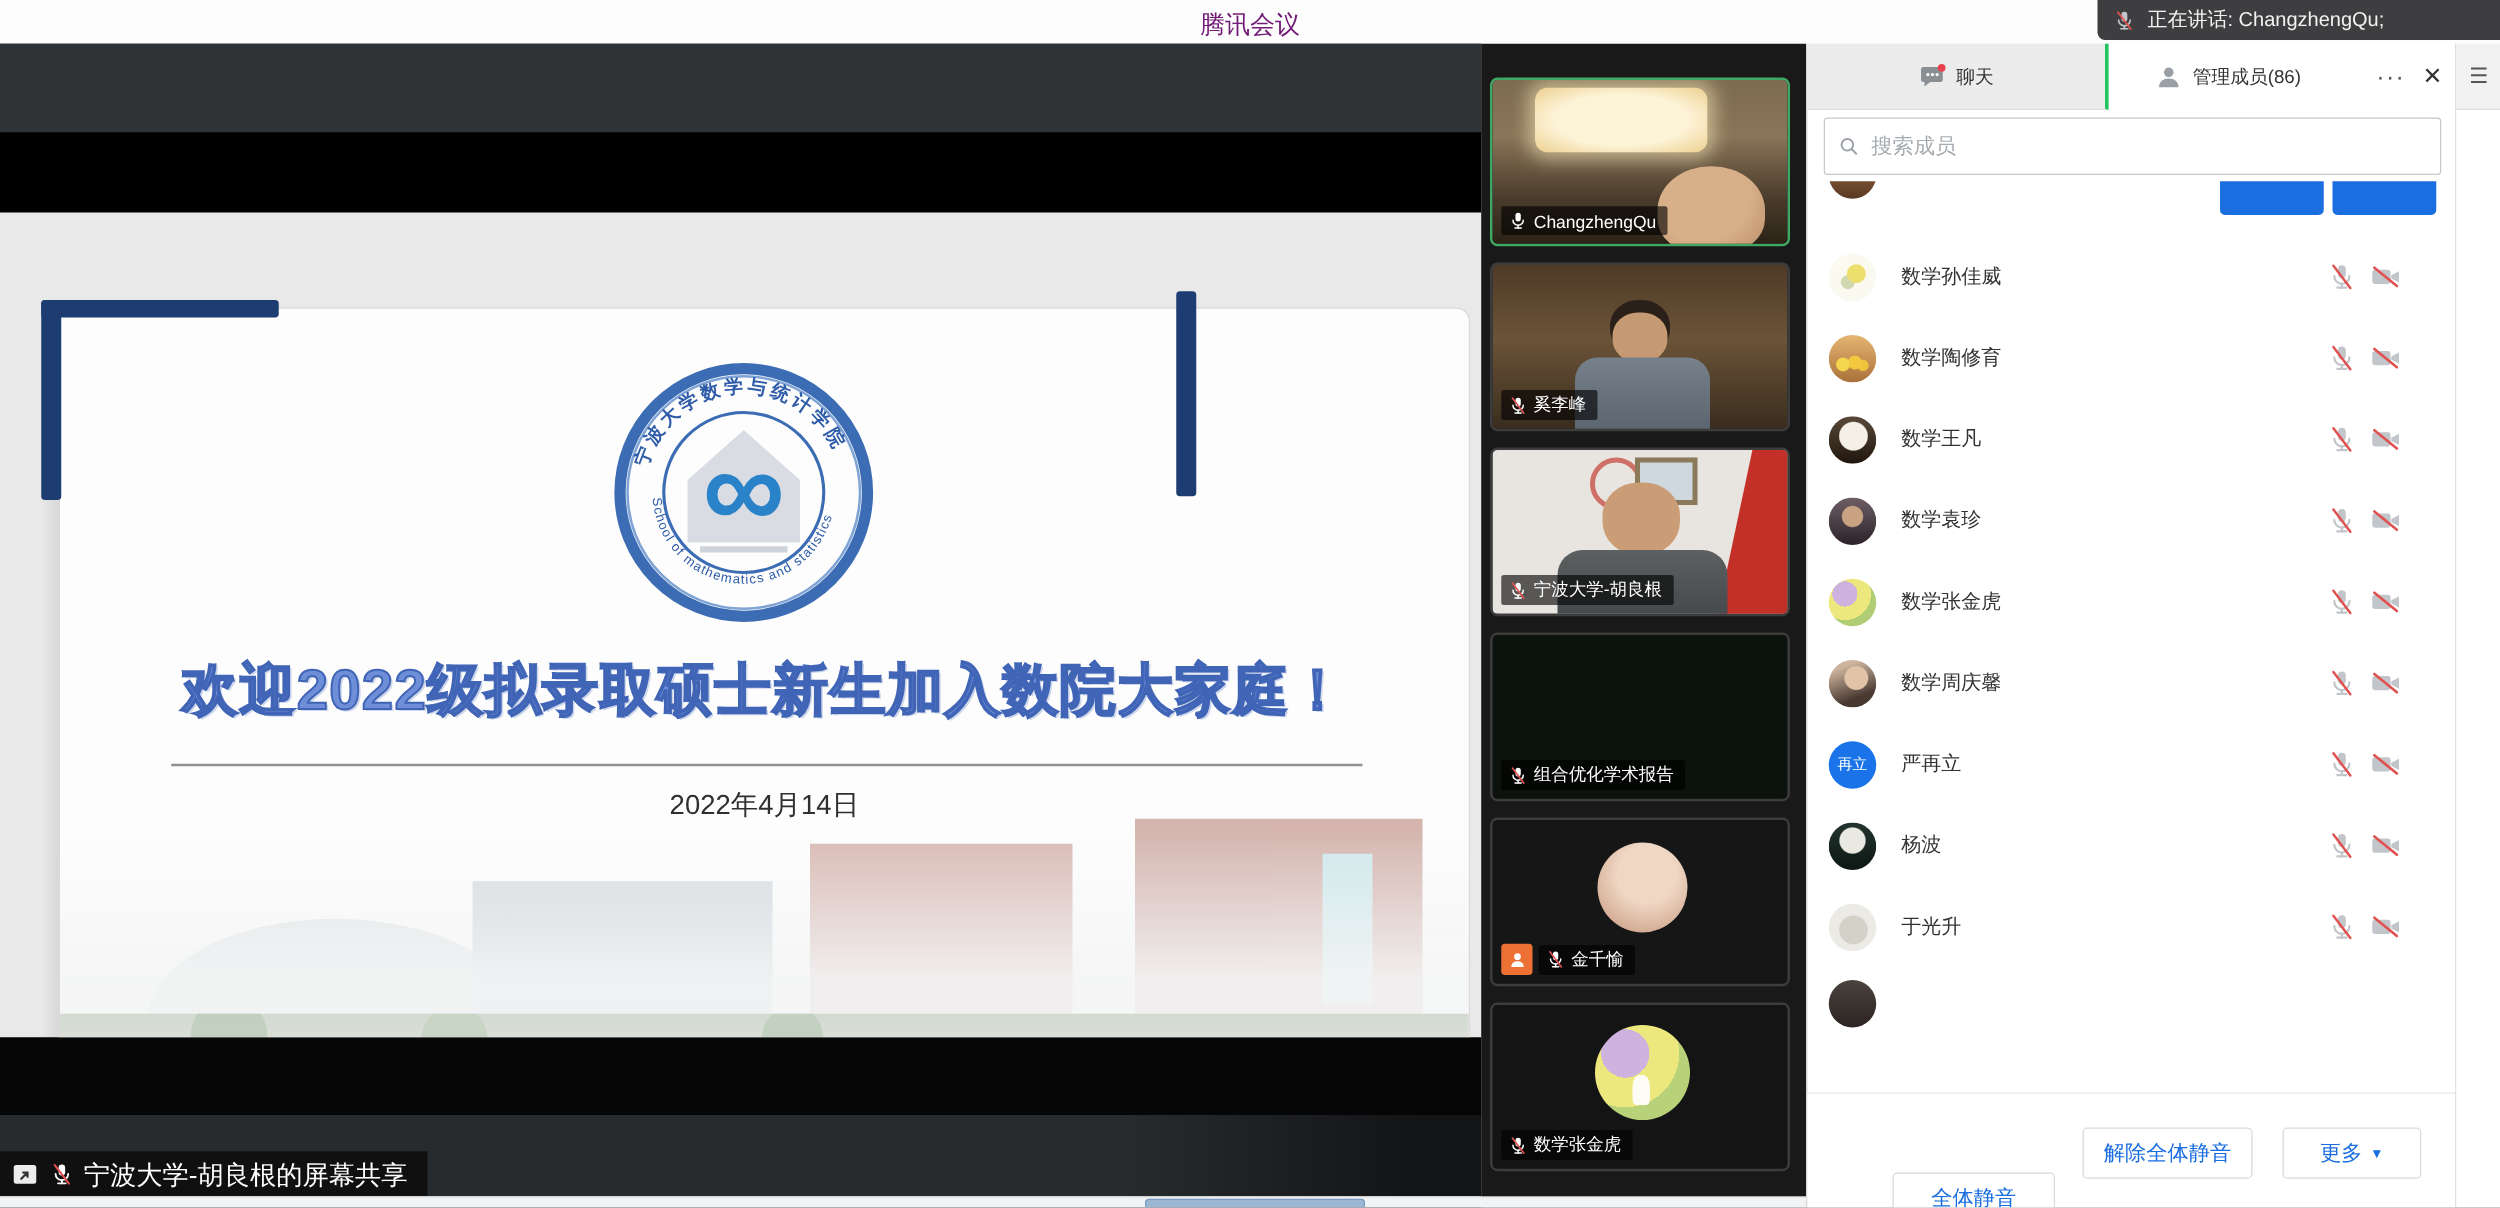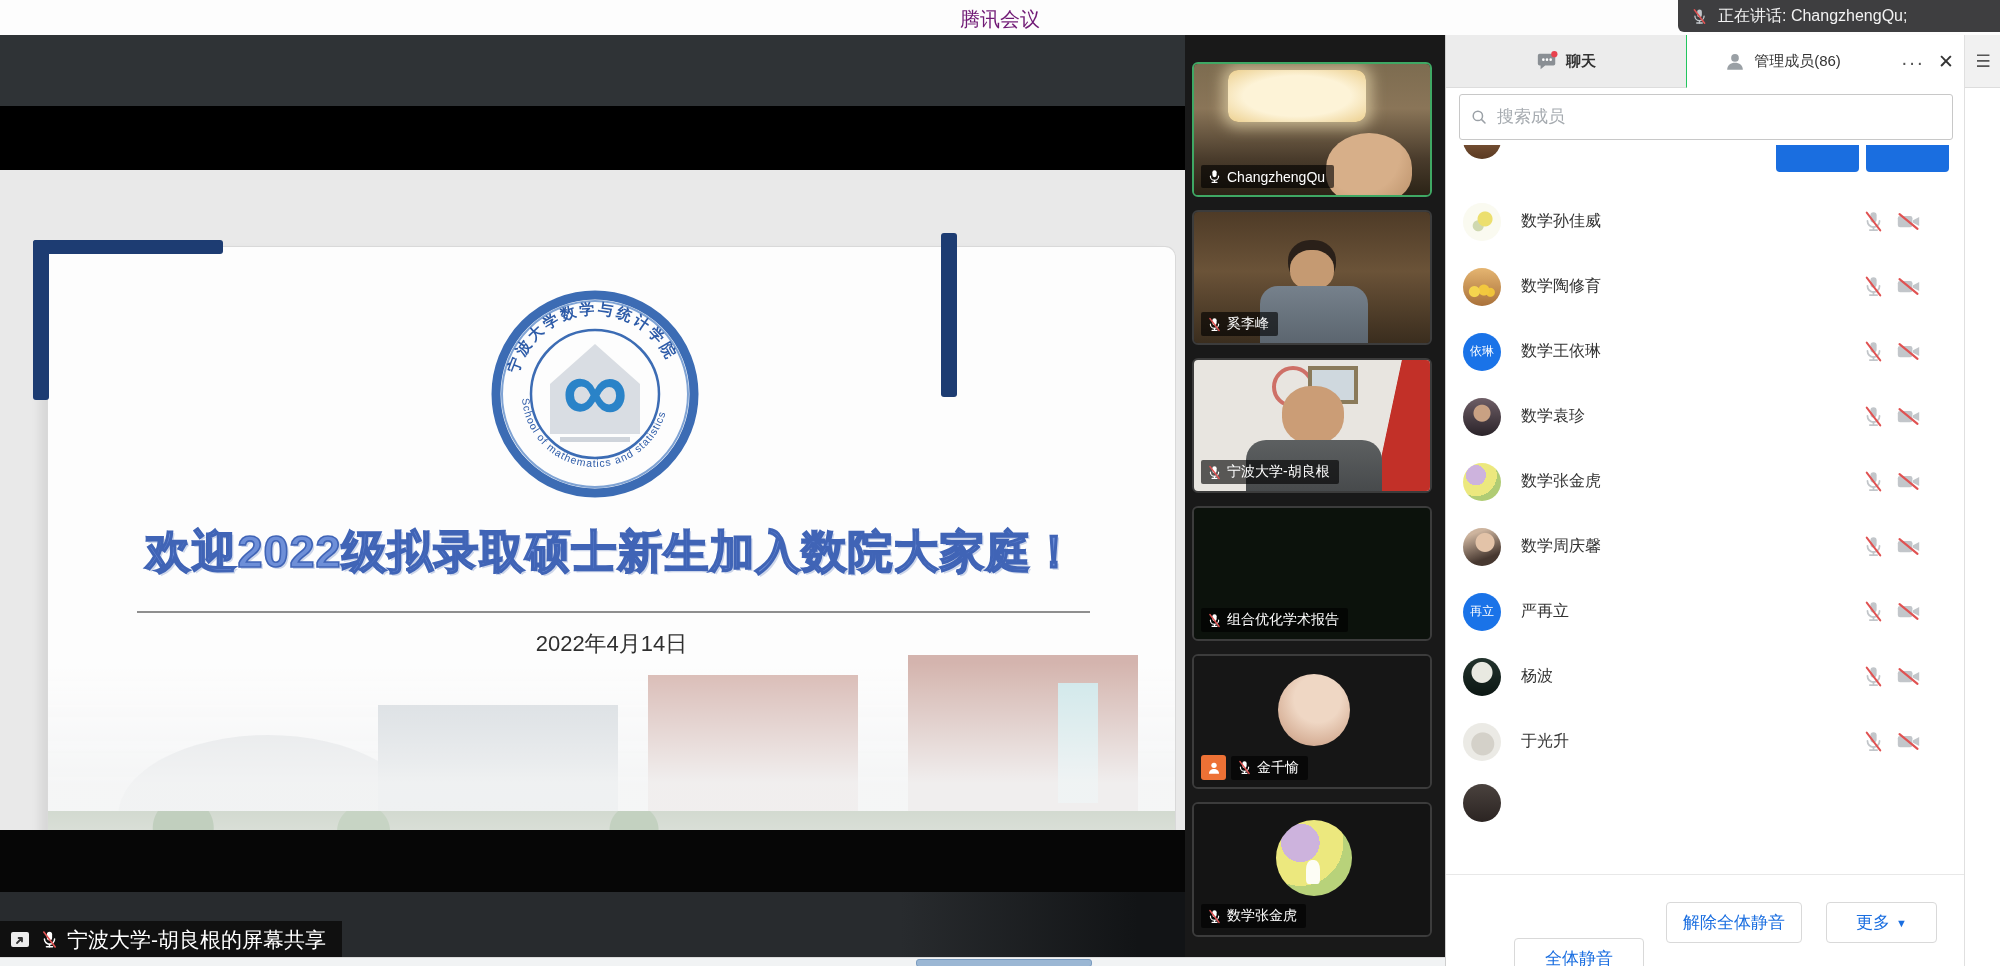--- a/index.html
+++ b/index.html
@@ -71,21 +71,21 @@
   .art-avatar-deer .a2{left:112px;top:56px;width:14px;height:24px;background:#fdfdf5;border-radius:40% 40% 20% 20%;}
   .tile-footer{position:absolute;left:7px;bottom:7px;display:flex;align-items:center;gap:5px;}
   .person-badge{width:25px;height:25px;background:#ed7135;border-radius:3px;display:flex;align-items:center;justify-content:center;}
   .tile-label{display:flex;align-items:center;gap:4px;background:rgba(0,0,0,.62);border-radius:2px;padding:3px 9px 3px 5px;}
   .tile-label span{color:#fff;font-size:14px;white-space:nowrap;}
 
   
   .panel{position:absolute;left:1445px;top:35px;width:555px;height:931px;background:#fff;border-left:1px solid #cfcfcf;box-sizing:border-box;}
   .tabbar{position:absolute;left:0;top:0;width:518px;height:53px;display:flex;}
   .tab{display:flex;align-items:center;gap:8px;justify-content:center;box-sizing:border-box;border-bottom:1px solid #ddd;cursor:default;}
-  .tab-chat{width:241px;background:#ececec;border-right:1px solid #22c55e;font-weight:bold;}
+  .tab-chat{width:241px;background:#ececec;border-right:3px solid #22c55e;}
   .tab-members{width:277px;background:#fff;border-bottom:none;position:relative;padding-right:86px;}
   .tab label{font-size:15px;color:#333;}
   .chat-icon-wrap{position:relative;width:22px;height:22px;}
   .tab-actions{position:absolute;right:10px;top:0;height:53px;display:flex;align-items:center;gap:14px;}
   .more-dots{font-size:20px;color:#555;letter-spacing:1px;line-height:10px;}
   .close-x{font-size:19px;color:#333;}
   .edge-strip{position:absolute;left:518px;top:0;width:37px;height:931px;background:#fff;border-left:1px solid #e0e0e0;box-sizing:border-box;}
   .edge-top{width:100%;height:53px;background:#f1f1f1;border-bottom:1px solid #ddd;box-sizing:border-box;display:flex;align-items:center;justify-content:center;color:#555;font-size:17px;}
   .search-wrap{position:absolute;left:13px;top:59px;width:494px;height:46px;border:1px solid #c8c8c8;border-radius:3px;box-sizing:border-box;display:flex;align-items:center;padding:0 10px;gap:7px;background:#fff;}
   .search-wrap input{border:none;outline:none;flex:1;font-size:17px;color:#1d4ed8;font-family:inherit;}
@@ -444,41 +444,41 @@
         <line class="slash" x1="5.5" y1="3.5" x2="18.5" y2="20.5"></line>
       </svg>
       <svg class="ic" width="27" height="27" viewBox="0 0 24 24">
         <rect class="cambody" x="2.5" y="7" width="13" height="10" rx="2"></rect>
         <path class="cambody" d="M16 10.8 L21.5 8 v8 l-5.5 -2.8 z"></path>
         <line class="slash" x1="4" y1="5.5" x2="20" y2="18.5"></line>
       </svg>
     </div>
   </div>
 
-
-  <div class="m-row">
-    <div class="m-avatar th-blue">
-              <span class="m-av-label">依琳</span>
-            </div>
-    <div class="m-name">数学王依琳</div>
-    <div class="m-icons">
-      <svg class="ic" width="25" height="25" viewBox="0 0 24 24">
-        <rect class="micbody" x="9" y="3" width="6" height="10" rx="3"></rect>
-        <path class="micarc" d="M6.2 11.5a5.8 5.8 0 0 0 11.6 0"></path>
-        <line class="micarc" x1="12" y1="17.3" x2="12" y2="20.2"></line>
-        <line class="micarc" x1="8.5" y1="20.2" x2="15.5" y2="20.2"></line>
-        <line class="slash" x1="5.5" y1="3.5" x2="18.5" y2="20.5"></line>
-      </svg>
-      <svg class="ic" width="27" height="27" viewBox="0 0 24 24">
-        <rect class="cambody" x="2.5" y="7" width="13" height="10" rx="2"></rect>
-        <path class="cambody" d="M16 10.8 L21.5 8 v8 l-5.5 -2.8 z"></path>
-        <line class="slash" x1="4" y1="5.5" x2="20" y2="18.5"></line>
-      </svg>
-    </div>
-  </div>
+  <div class="m-row">
+    <div class="m-avatar th-rabbit">
+              <span class="m-av-label"></span>
+            </div>
+    <div class="m-name">数学王凡</div>
+    <div class="m-icons">
+      <svg class="ic" width="25" height="25" viewBox="0 0 24 24">
+        <rect class="micbody" x="9" y="3" width="6" height="10" rx="3"></rect>
+        <path class="micarc" d="M6.2 11.5a5.8 5.8 0 0 0 11.6 0"></path>
+        <line class="micarc" x1="12" y1="17.3" x2="12" y2="20.2"></line>
+        <line class="micarc" x1="8.5" y1="20.2" x2="15.5" y2="20.2"></line>
+        <line class="slash" x1="5.5" y1="3.5" x2="18.5" y2="20.5"></line>
+      </svg>
+      <svg class="ic" width="27" height="27" viewBox="0 0 24 24">
+        <rect class="cambody" x="2.5" y="7" width="13" height="10" rx="2"></rect>
+        <path class="cambody" d="M16 10.8 L21.5 8 v8 l-5.5 -2.8 z"></path>
+        <line class="slash" x1="4" y1="5.5" x2="20" y2="18.5"></line>
+      </svg>
+    </div>
+  </div>
+
 
   <div class="m-row">
     <div class="m-avatar th-portrait">
               <span class="m-av-label"></span>
             </div>
     <div class="m-name">数学袁珍</div>
     <div class="m-icons">
       <svg class="ic" width="25" height="25" viewBox="0 0 24 24">
         <rect class="micbody" x="9" y="3" width="6" height="10" rx="3"></rect>
         <path class="micarc" d="M6.2 11.5a5.8 5.8 0 0 0 11.6 0"></path>

